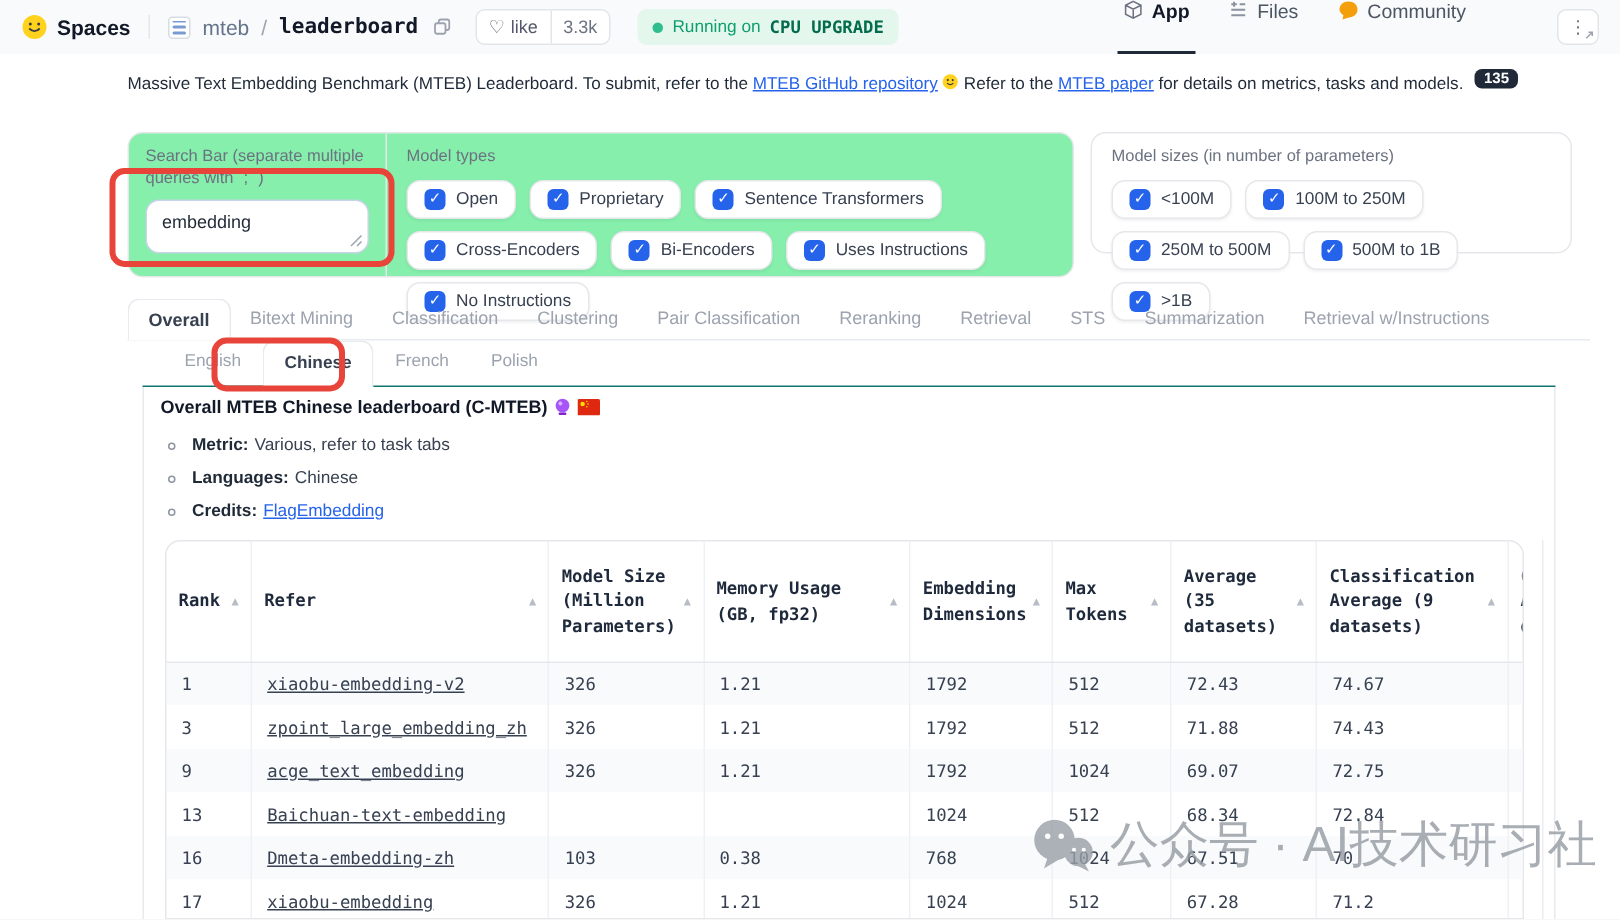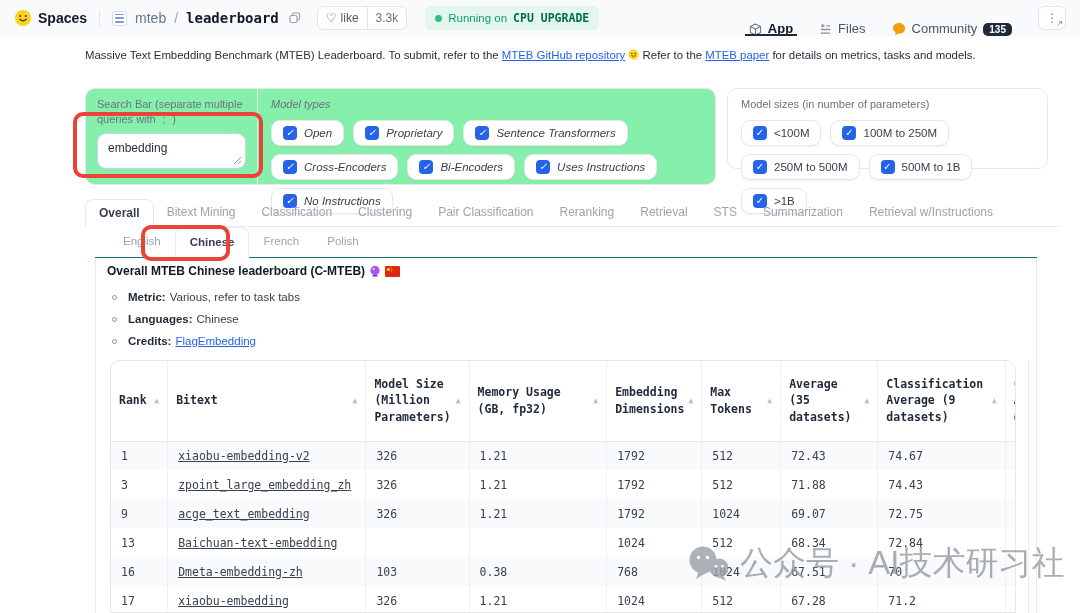--- a/index.html
+++ b/index.html
@@ -21,21 +21,21 @@
   .likes { display:flex; align-items:center; height:24px; border:1px solid #e2e5ea; border-radius:6px;
            overflow:hidden; margin-left:8px; background:#fff; }
   .likes .seg { padding:0 8px; font-size:12px; color:#53586a; display:flex; align-items:center; gap:4px; height:100%; }
   .likes .seg + .seg { border-left:1px solid #e2e5ea; color:#6b7280; }
   .runbadge { display:flex; align-items:center; gap:6px; height:24px; background:#e4f7ec; border-radius:6px;
               padding:0 10px; margin-left:10px; }
   .rundot { width:7px; height:7px; border-radius:50%; background:#2fbf8f; }
   .runtext { font-size:11.5px; color:#0e9f6e; }
   .runhw { font-family:"DejaVu Sans Mono", monospace; font-size:11.5px; font-weight:700; color:#046c4e; }
   .nav { margin-left:auto; display:flex; align-items:center; gap:26px; height:100%; }
-  .nav-item { position:relative; display:flex; align-items:flex-end; gap:6px; font-size:13px; color:#4b5563;
+  .nav-item { position:relative; display:flex; align-items:flex-start; gap:6px; font-size:13px; color:#4b5563;
               height:100%; cursor:pointer; }
   .nav-item.active { color:#111827; font-weight:700; }
   .nav-item.active::after { content:''; position:absolute; left:-4px; right:-4px; bottom:0; height:2px; background:#1f2937; }
   .navbadge { background:#1f2937; color:#fff; font-size:10px; font-weight:700; padding:1px 6px; border-radius:5px;margin-top:46px; }
   .kebab { width:28px; height:24px; border:1px solid #e2e5ea; border-radius:6px; background:#fff; position:relative;
            display:flex; align-items:center; justify-content:center; color:#6b7280; font-size:12px; }
   .kebab svg { position:absolute; right:2px; bottom:2px; }
 
   
   .intro { position:absolute; left:85px; top:49px; width:930px; font-size:11.4px; color:#1f2937; }
@@ -43,21 +43,21 @@
   .mini-emoji { display:inline-block; vertical-align:-1px; }
 
   
   .panelA { position:absolute; left:85px; top:88px; width:631px; height:97px; border:1px solid #e5e7eb;
             border-radius:10px; display:flex; background:#86efac; }
   .search-col { width:172px; border-right:1px solid #e5e7eb; padding:8px 11px; }
   .flabel { font-size:11px; color:#6b7280; line-height:1.35; }
   .searchbox { position:relative; margin-top:6px; width:149px; height:36px; border:1px solid #c6d3e8;
                border-radius:9px; padding:7px 10px; font-size:12px; color:#1f2937; background:#fff; }
   .resize-ic { position:absolute; right:3px; bottom:3px; }
-  .types-col { flex:1; padding:8px 13px;font-style:italic; }
+  .types-col { flex:1; padding:8px 13px; }
   .pills { display:flex; flex-wrap:wrap; gap:8px 9px; margin-top:8px; }
   .pill { display:inline-flex; align-items:center; gap:7px; border:1px solid #e5e7eb; border-radius:9px;
           background:#fff; box-shadow:0 1px 2px rgba(16,24,40,.05); padding:5px 11px; font-size:11.5px;
           color:#374151; cursor:pointer; }
   .cb { width:14px; height:14px; background:#2563eb; border-radius:4px; color:#fff; font-size:10px;
         display:flex; align-items:center; justify-content:center; line-height:1; }
   .panelB { position:absolute; left:727px; top:88px; width:321px; height:81px; border:1px solid #e5e7eb;
             border-radius:10px; padding:8px 13px; background:#fff; }
 
   
@@ -328,21 +328,21 @@
       <thead>
           <tr id="headrow">
             <th>
               <div class="hflex">
                 <span class="hlabel">Rank</span>
                 <span class="harrow">▲</span>
               </div>
             </th>
             <th>
               <div class="hflex">
-                <span class="hlabel">Bitext</span>
+                <span class="hlabel">Refer</span>
                 <span class="harrow">▲</span>
               </div>
             </th>
             <th>
               <div class="hflex">
                 <span class="hlabel">Model Size (Million Parameters)</span>
                 <span class="harrow">▲</span>
               </div>
             </th>
             <th>

